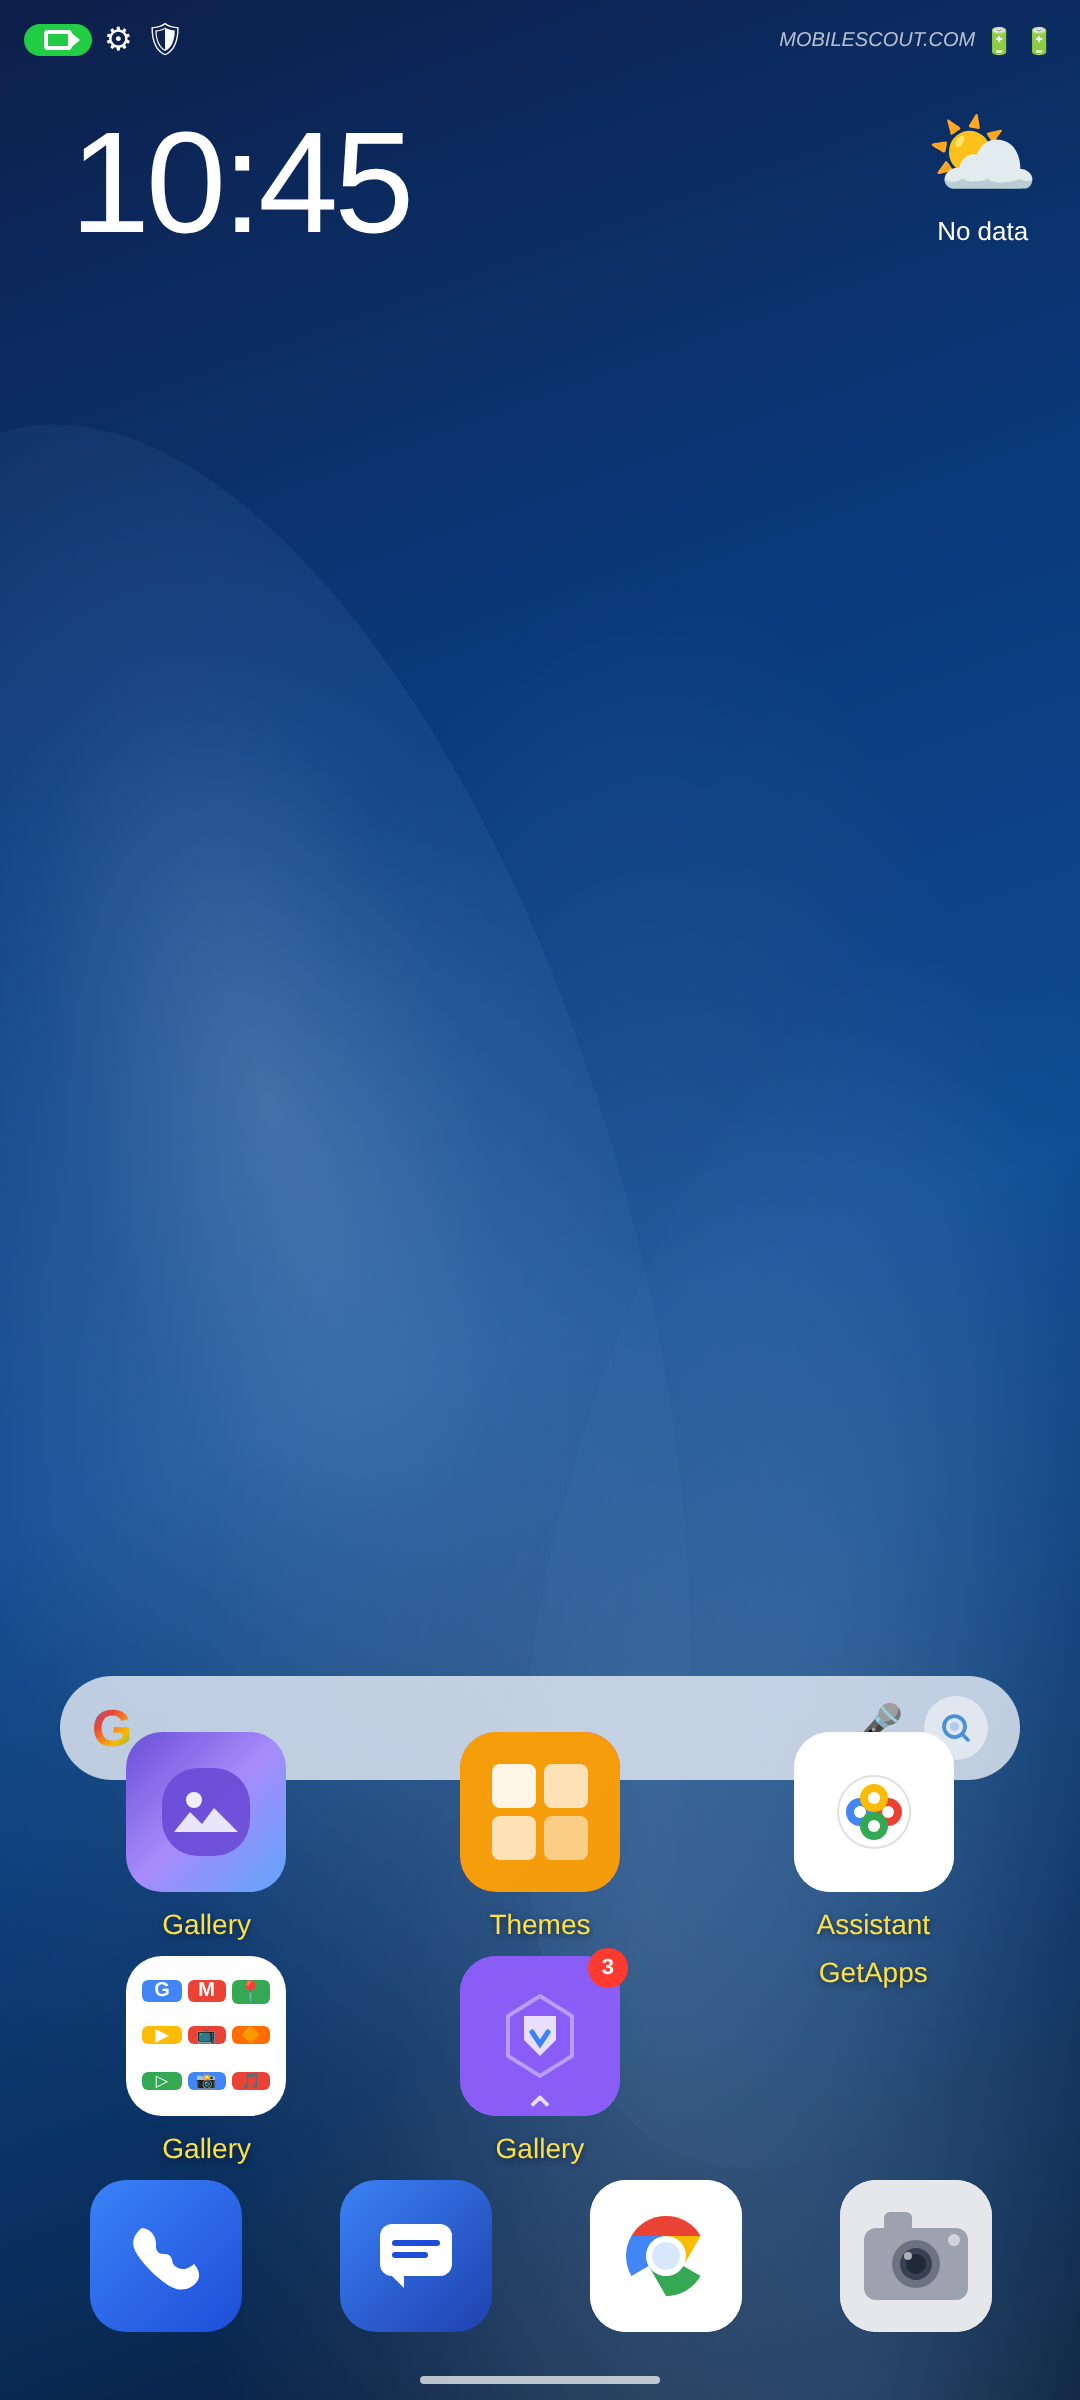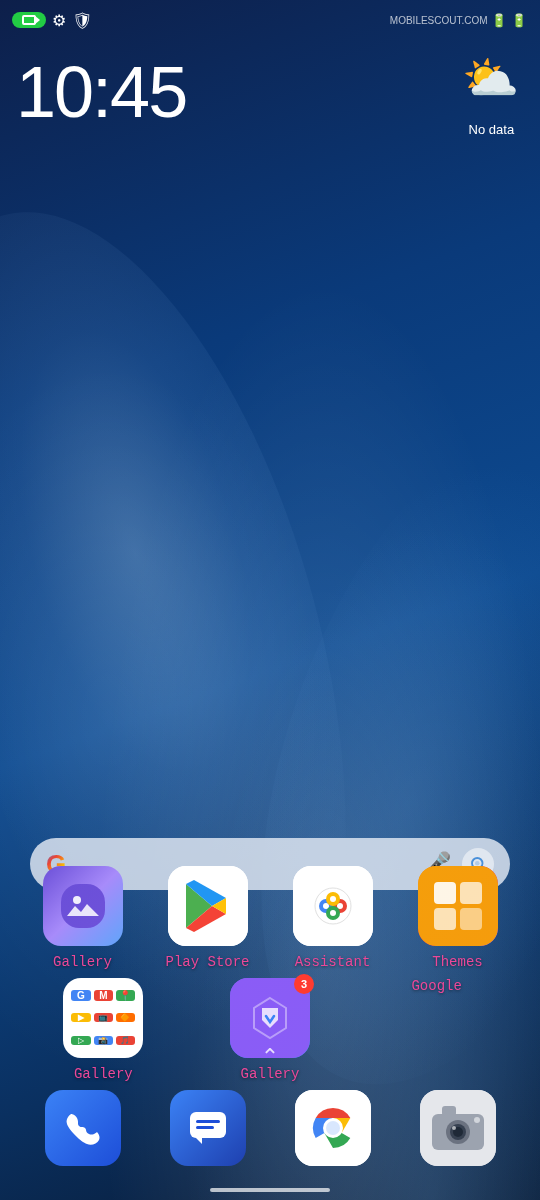--- a/index.html
+++ b/index.html
@@ -101,32 +101,33 @@
 
     .status-right {
       display: flex;
       align-items: center;
       gap: 4px;
     }
 
     .watermark {
       color: rgba(255,255,255,0.7);
       font-size: 10px;
+      font-style: italic;
     }
 
     .battery-icon {
       color: white;
       font-size: 13px;
     }
 
     
     .clock-section {
       position: relative;
       z-index: 10;
-      padding: 20px 16px 10px;
+      padding: 20px 35px 10px;
     }
 
     .clock-time {
       color: white;
       font-size: 72px;
       font-weight: 300;
       letter-spacing: -2px;
       line-height: 1;
     }
 
@@ -147,21 +148,21 @@
     }
 
     .weather-icon-container {
       font-size: 52px;
       line-height: 1;
     }
 
     .weather-text {
       color: white;
       font-size: 13px;
-      margin-top: 20px;
+      margin-top: 6px;
     }
 
     
     .search-bar-container {
       position: absolute;
       z-index: 10;
       bottom: 310px;
       left: 30px;
       right: 30px;
     }
@@ -241,25 +242,24 @@
       width: 80px;
       height: 80px;
       border-radius: 18px;
       display: flex;
       align-items: center;
       justify-content: center;
       font-size: 36px;
     }
 
     .app-label {
-      color: #ec4899;
+      color: #fde047;
       font-size: 14px;
       text-align: center;
       text-shadow: 0 1px 3px rgba(0,0,0,0.5);
-      font-family: Liberation Mono, monospace;
     }
 
     .badge {
       position: absolute;
       top: -4px;
       right: -4px;
       background: #ff3b30;
       color: white;
       font-size: 11px;
       font-weight: bold;
@@ -428,54 +428,20 @@
               </linearGradient>
             </defs>
             <circle cx="16" cy="16" r="4" fill="white" opacity="0.9"></circle>
             <path d="M6 32 L14 22 L20 28 L26 20 L38 32 Z" fill="white" opacity="0.85"></path>
           </svg>
         </div>
       </div>
       <span class="app-label">Gallery</span>
     </div>
 
-    <div class="app-item">
-      <div class="app-icon-wrapper">
-        <div class="app-icon icon-playstore">
-          <svg width="80" height="80" viewBox="0 0 80 80">
-            <rect width="80" height="80" rx="18" fill="white"></rect>
-            <path d="M18 18 L18 62 L44 40 Z" fill="#4CAF50"></path>
-            <path d="M18 18 L44 40 L58 32 L26 14 Z" fill="#2196F3"></path>
-            <path d="M18 62 L26 66 L58 48 L44 40 Z" fill="#F44336"></path>
-            <path d="M44 40 L58 32 L58 48 Z" fill="#FFC107"></path>
-          </svg>
-        </div>
-      </div>
-      <span class="app-label">Play Store</span>
-    </div>
-
-    <div class="app-item">
-      <div class="app-icon-wrapper">
-        <div class="app-icon icon-assistant">
-          <svg width="80" height="80" viewBox="0 0 80 80">
-            <rect width="80" height="80" rx="18" fill="white"></rect>
-            <circle cx="40" cy="40" r="18" fill="none" stroke="#e0e0e0" stroke-width="1"></circle>
-            <circle cx="33" cy="40" r="7" fill="#4285F4"></circle>
-            <circle cx="47" cy="40" r="7" fill="#EA4335"></circle>
-            <circle cx="33" cy="40" r="3" fill="white"></circle>
-            <circle cx="47" cy="40" r="3" fill="white"></circle>
-            <circle cx="40" cy="33" r="7" fill="#FBBC05"></circle>
-            <circle cx="40" cy="47" r="7" fill="#34A853"></circle>
-            <circle cx="40" cy="33" r="3" fill="white"></circle>
-            <circle cx="40" cy="47" r="3" fill="white"></circle>
-          </svg>
-        </div>
-      </div>
-      <span class="app-label">Assistant</span>
-    </div>
 
     <div class="app-item">
       <div class="app-icon-wrapper">
         <div class="app-icon" style="background: linear-gradient(135deg, #f59e0b, #ef4444, #8b5cf6); border-radius: 18px; overflow:hidden;">
           <svg width="80" height="80" viewBox="0 0 80 80">
             <defs>
               <linearGradient id="themeGrad" x1="0" y1="0" x2="80" y2="80">
                 <stop offset="0%" stop-color="#f59e0b"></stop>
                 <stop offset="50%" stop-color="#ef4444"></stop>
                 <stop offset="100%" stop-color="#8b5cf6"></stop>
@@ -484,20 +450,40 @@
             <rect width="80" height="80" rx="18" fill="url(#themeGrad)"></rect>
             <rect x="16" y="16" width="22" height="22" rx="4" fill="white" opacity="0.9"></rect>
             <rect x="42" y="16" width="22" height="22" rx="4" fill="white" opacity="0.7"></rect>
             <rect x="16" y="42" width="22" height="22" rx="4" fill="white" opacity="0.7"></rect>
             <rect x="42" y="42" width="22" height="22" rx="4" fill="white" opacity="0.5"></rect>
           </svg>
         </div>
       </div>
       <span class="app-label">Themes</span>
     </div>
+
+    <div class="app-item">
+      <div class="app-icon-wrapper">
+        <div class="app-icon icon-assistant">
+          <svg width="80" height="80" viewBox="0 0 80 80">
+            <rect width="80" height="80" rx="18" fill="white"></rect>
+            <circle cx="40" cy="40" r="18" fill="none" stroke="#e0e0e0" stroke-width="1"></circle>
+            <circle cx="33" cy="40" r="7" fill="#4285F4"></circle>
+            <circle cx="47" cy="40" r="7" fill="#EA4335"></circle>
+            <circle cx="33" cy="40" r="3" fill="white"></circle>
+            <circle cx="47" cy="40" r="3" fill="white"></circle>
+            <circle cx="40" cy="33" r="7" fill="#FBBC05"></circle>
+            <circle cx="40" cy="47" r="7" fill="#34A853"></circle>
+            <circle cx="40" cy="33" r="3" fill="white"></circle>
+            <circle cx="40" cy="47" r="3" fill="white"></circle>
+          </svg>
+        </div>
+      </div>
+      <span class="app-label">Assistant</span>
+    </div>
   </div>
 
   <div class="app-row" style="margin-top: 8px;">
 
     <div class="app-item">
       <div class="app-icon-wrapper">
         <div class="app-icon" style="background: white; border-radius: 18px; padding: 8px; display: grid; grid-template-columns: 1fr 1fr 1fr; grid-template-rows: 1fr 1fr 1fr; gap: 3px;">
           <span style="background:#4285F4; border-radius:3px; font-size:10px; display:flex; align-items:center; justify-content:center; color:white; font-weight:bold;">G</span>
           <span style="background:#EA4335; border-radius:3px; font-size:10px; display:flex; align-items:center; justify-content:center; color:white; font-weight:bold;">M</span>
           <span style="background:#34A853; border-radius:3px; font-size:10px; display:flex; align-items:center; justify-content:center; color:white; font-weight:bold;">📍</span>
@@ -529,21 +515,21 @@
             <polygon points="40,20 56,30 56,50 40,60 24,50 24,30" fill="none" stroke="white" stroke-width="2" opacity="0.4"></polygon>
             <path d="M32 30 L48 30 L48 42 L40 50 L32 42 Z" fill="white" opacity="0.8"></path>
             <path d="M36 38 L40 44 L44 38" fill="none" stroke="#3b82f6" stroke-width="2.5" stroke-linecap="round"></path>
           </svg>
         </div>
       </div>
       <span class="app-label">Gallery</span>
     </div>
 
     <div class="app-item">
-      <span class="app-label">Google</span>
+      <span class="app-label">GetApps</span>
     </div>
   </div>
 </div>
 
 <div class="dock-container">
   <div class="drawer-handle">
     <span class="chevron-up">⌃</span>
   </div>
 
   <div class="dock">

